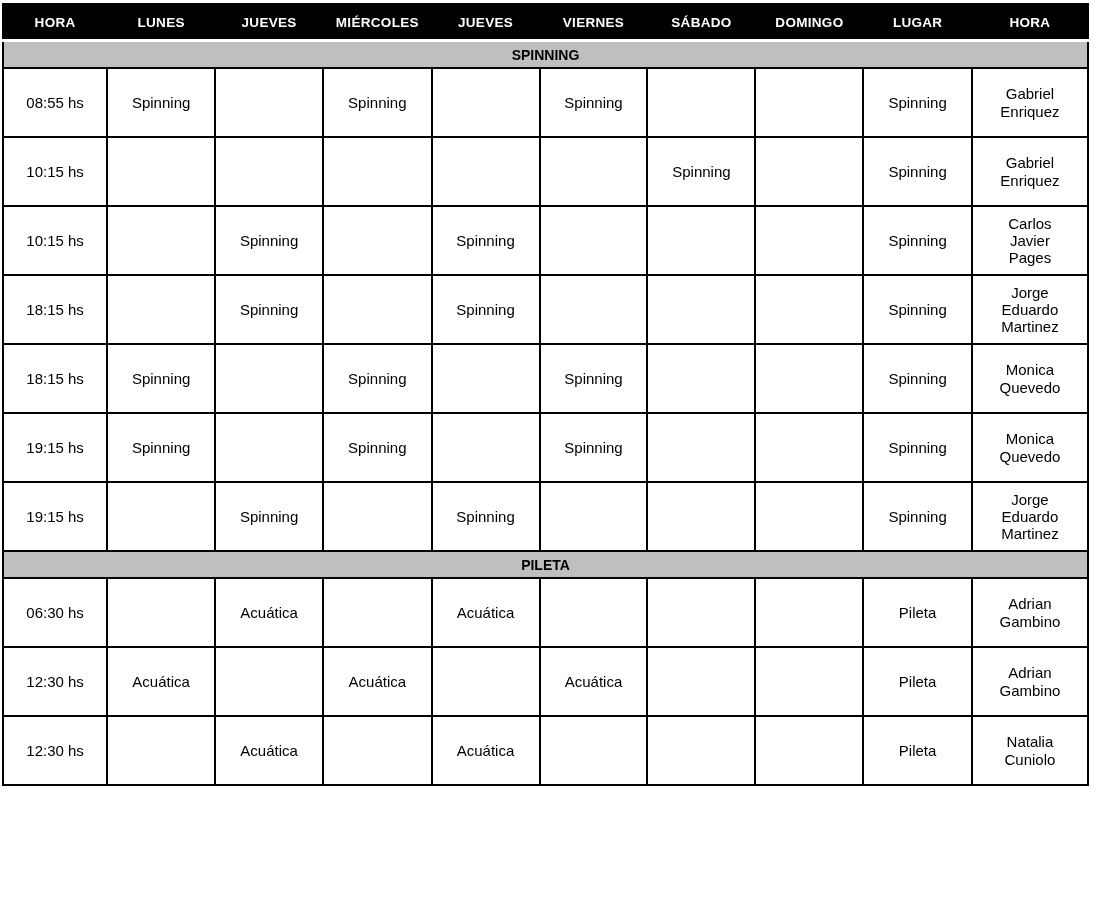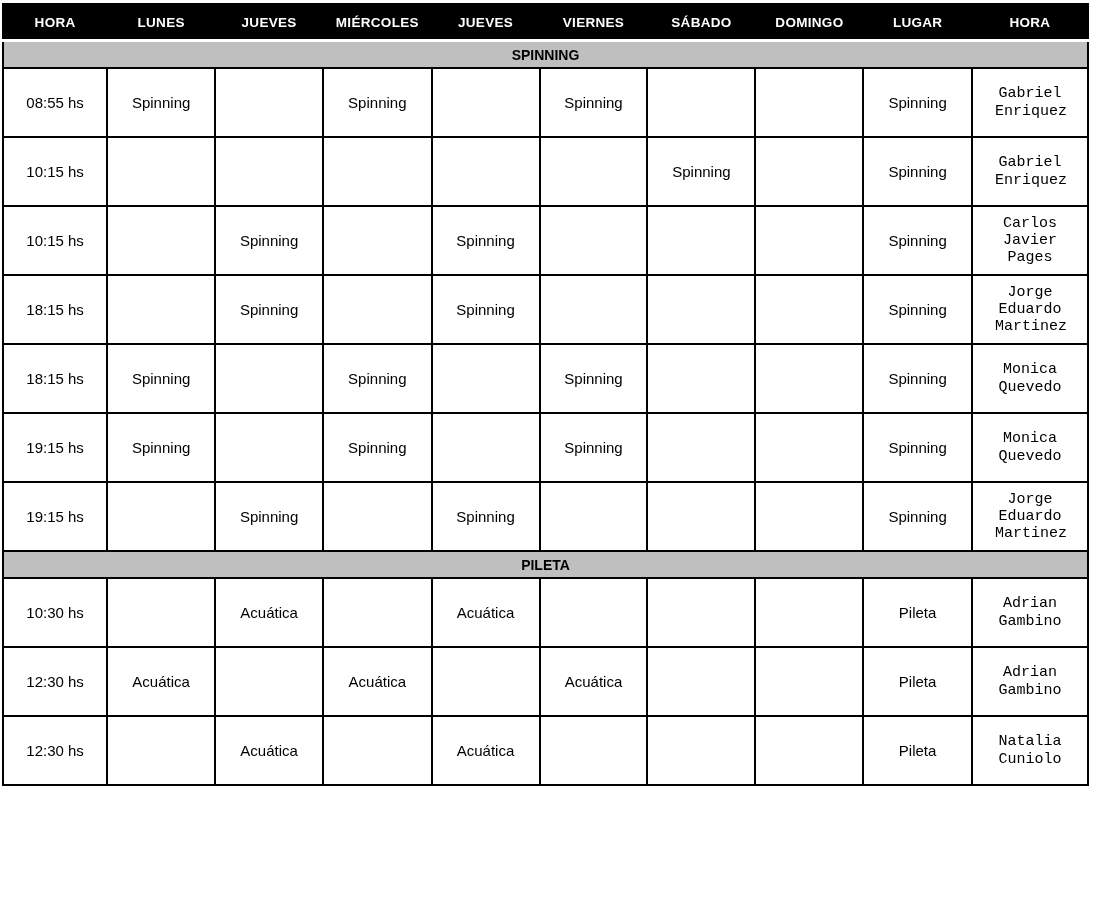--- a/index.html
+++ b/index.html
@@ -50,21 +50,20 @@
     font-size:14px;
     height:25px;
     padding:0;
   }
   .schedule tr.data-row td{
     height:63px;
   }
   .schedule td.staff-cell{
     line-height:1.15;
     padding:2px 22px;
-    font-family:Liberation Mono, monospace;
   }
 </style>
 </head>
 <body>
 
 <table class="schedule">
   <colgroup>
     <col style="width:9.6%">
     <col style="width:9.95%">
       <col style="width:9.95%">
@@ -175,21 +174,21 @@
         <td class="day-cell"></td>
         <td class="day-cell"></td>
         <td class="day-cell"></td>
         <td class="lugar-cell">Spinning</td>
         <td class="staff-cell">Jorge Eduardo Martinez</td>
       </tr>
       <tr class="section-row">
         <td class="section-cell" colspan="10">PILETA</td>
       </tr>
       <tr class="data-row">
-        <td class="time-cell">10:30 hs</td>
+        <td class="time-cell">06:30 hs</td>
         <td class="day-cell"></td>
         <td class="day-cell">Acuática</td>
         <td class="day-cell"></td>
         <td class="day-cell">Acuática</td>
         <td class="day-cell"></td>
         <td class="day-cell"></td>
         <td class="day-cell"></td>
         <td class="lugar-cell">Pileta</td>
         <td class="staff-cell">Adrian Gambino</td>
       </tr>

